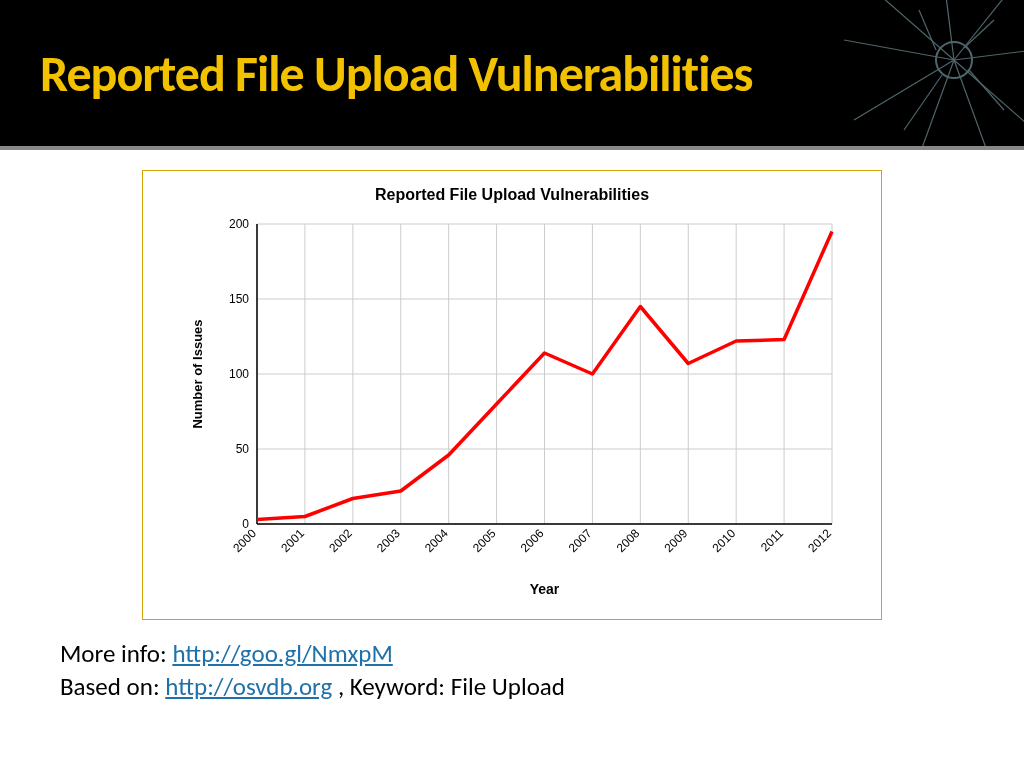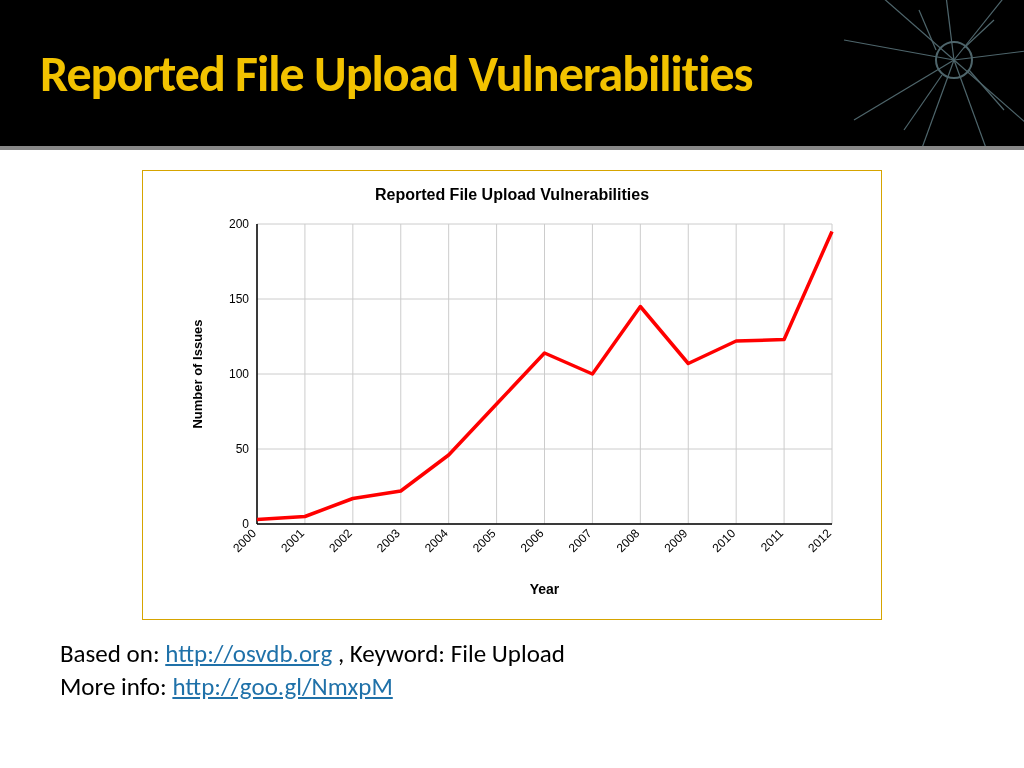--- a/index.html
+++ b/index.html
@@ -126,19 +126,19 @@
         <text x="612.0833333333333" y="320" text-anchor="end" font-size="12" font-family="Arial" fill="#000" transform="rotate(-45 612.0833333333333 320)">2011</text>
         <text x="660" y="320" text-anchor="end" font-size="12" font-family="Arial" fill="#000" transform="rotate(-45 660 320)">2012</text>
         <path d="M85 305.5 L132.91666666666666 302.5 L180.83333333333331 284.5 L228.75 277 L276.66666666666663 241 L324.58333333333337 190 L372.5 139.00000000000003 L420.4166666666667 160 L468.3333333333333 92.5 L516.25 149.5 L564.1666666666667 127 L612.0833333333333 125.5 L660 17.5 " stroke="#ff0000" stroke-width="3.5" fill="none" stroke-linejoin="round"></path>
         <text x="30" y="160" text-anchor="middle" font-size="13" font-weight="bold" font-family="Arial" fill="#000" transform="rotate(-90 30 160)">Number of Issues</text>
         <text x="372.5" y="380" text-anchor="middle" font-size="14" font-weight="bold" font-family="Arial" fill="#000">Year</text>
       </svg>
   </div>
 
   <div class="footer-text">
     <div>
-      <span>Based on: </span><a href="#">http://osvdb.org</a><span> , Keyword: File Upload</span>
+      <span>More info: </span><a href="#">http://goo.gl/NmxpM</a>
     </div>
     <div>
-      <span>More info: </span><a href="#">http://goo.gl/NmxpM</a>
+      <span>Based on: </span><a href="#">http://osvdb.org</a><span> , Keyword: File Upload</span>
     </div>
   </div>
 </div>
 
 </body></html>

